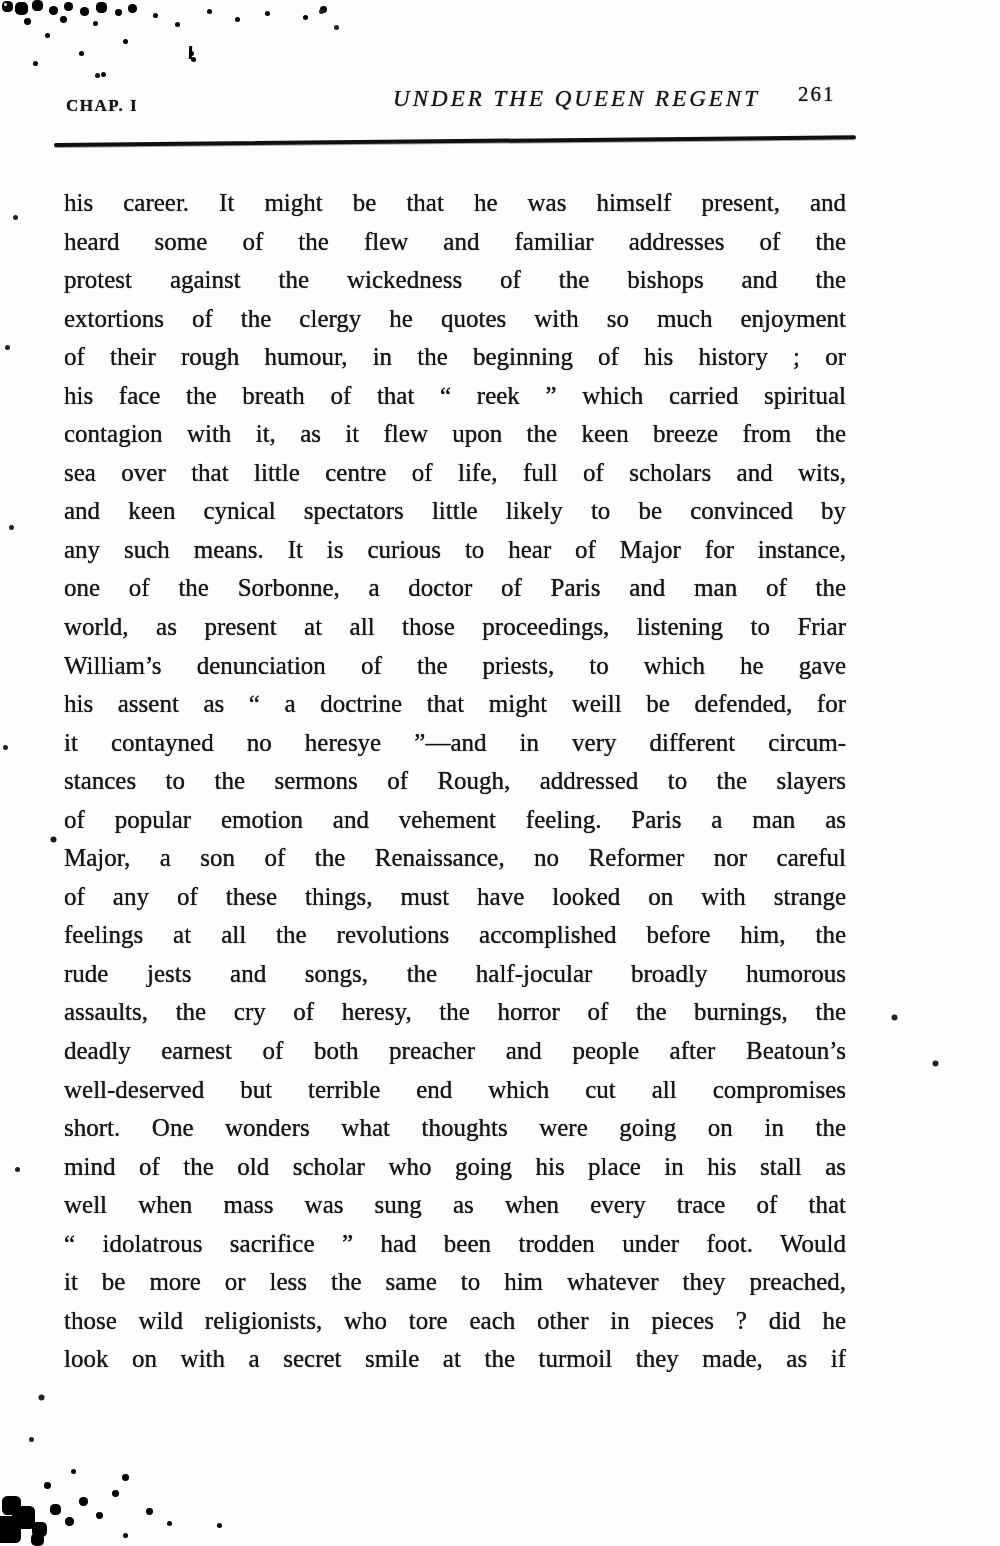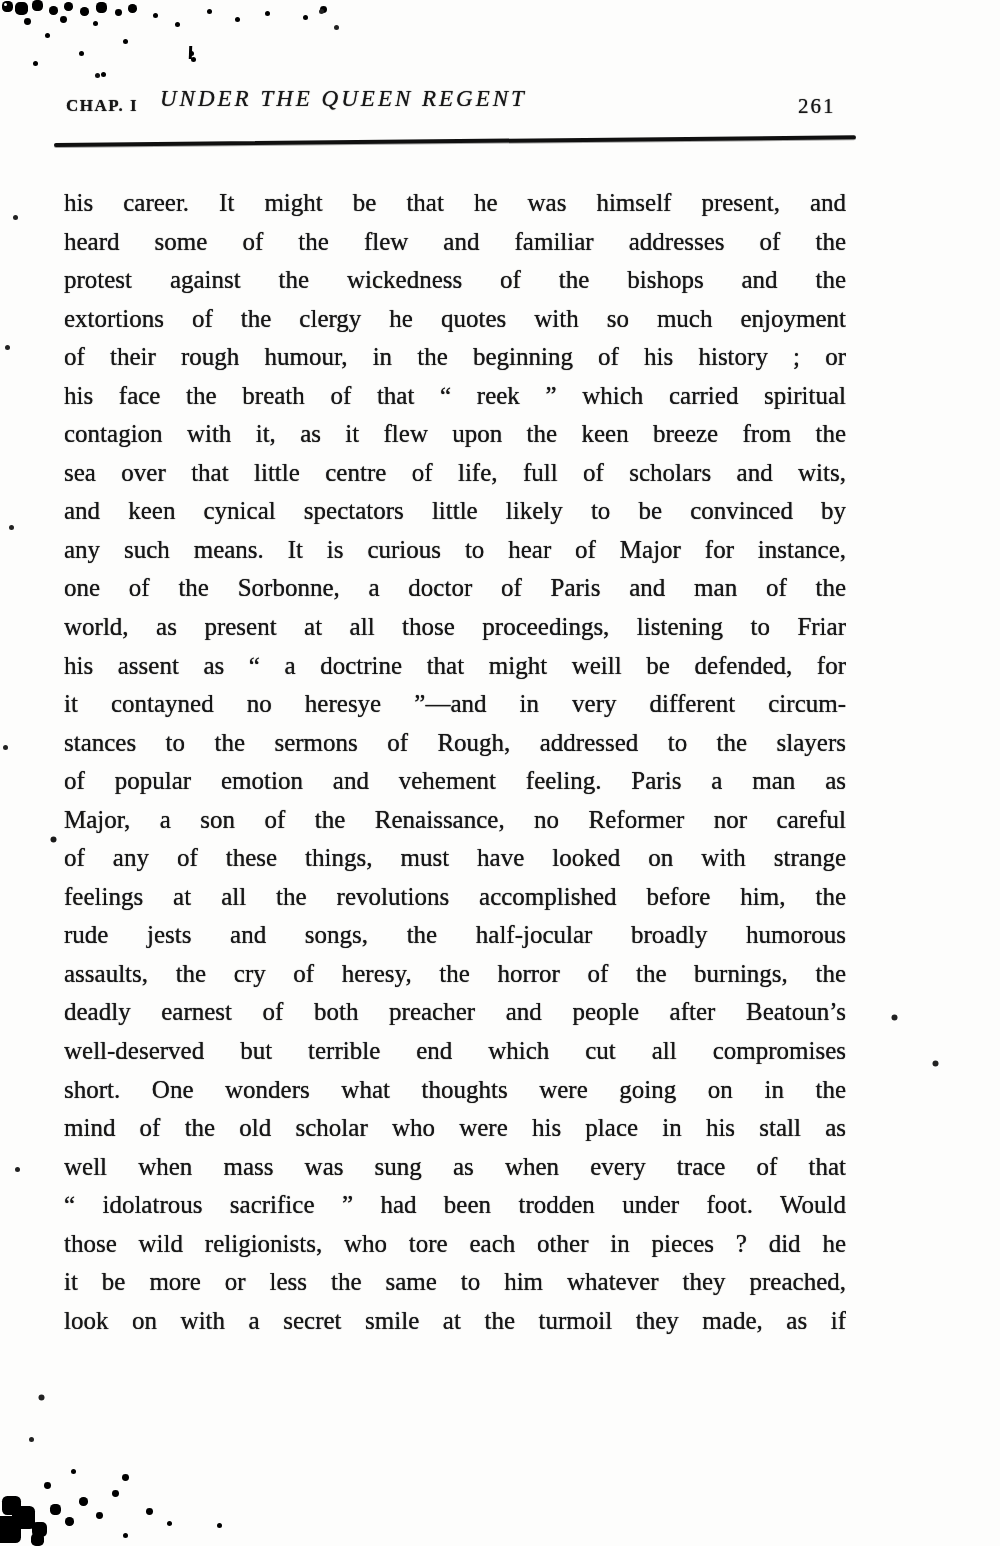--- a/index.html
+++ b/index.html
@@ -12,26 +12,26 @@
     overflow:hidden;
   }
   
   .header-chapter {
     position:absolute; left:66px; top:96px;
     font-size:17px; font-weight:bold; letter-spacing:1.5px;
     text-shadow:0 0 1px rgba(0,0,0,.85);
   }
   .header-title {
     position:absolute; left:160px; top:86px; width:600px;
-    text-align:left; font-style:italic;
+    text-align:right; font-style:italic;
     font-size:23px; letter-spacing:3px;
     text-shadow:0 0 1px rgba(0,0,0,.85);
   }
   .header-page-number {
-    position:absolute; left:798px; top:94px;
+    position:absolute; left:798px; top:82px;
     font-size:21px; letter-spacing:2px;
     text-shadow:0 0 1px rgba(0,0,0,.85);
   }
   .head-rule {
     position:absolute; left:54px; top:143px; width:802px; height:3.5px;
     background:#101010; border-radius:2px;
     transform:rotate(-0.55deg); transform-origin:left center;
     box-shadow:0 1px 0 rgba(0,0,0,.35);
   }
   
@@ -97,33 +97,34 @@
     <div class="line">protest against the wickedness of the bishops and the</div>
     <div class="line">extortions of the clergy he quotes with so much enjoyment</div>
     <div class="line">of their rough humour, in the beginning of his history ; or</div>
     <div class="line">his face the breath of that “ reek ” which carried spiritual</div>
     <div class="line">contagion with it, as it flew upon the keen breeze from the</div>
     <div class="line">sea over that little centre of life, full of scholars and wits,</div>
     <div class="line">and keen cynical spectators little likely to be convinced by</div>
     <div class="line">any such means.  It is curious to hear of Major for instance,</div>
     <div class="line">one of the Sorbonne, a doctor of Paris and man of the</div>
     <div class="line">world, as present at all those proceedings, listening to Friar</div>
+    <div class="line">William’s denunciation of the priests, to which he gave</div>
     <div class="line">his assent as “ a doctrine that might weill be defended, for</div>
     <div class="line">it contayned no heresye ”—and in very different circum-</div>
     <div class="line">stances to the sermons of Rough, addressed to the slayers</div>
     <div class="line">of popular emotion and vehement feeling.  Paris a man as</div>
     <div class="line">Major, a son of the Renaissance, no Reformer nor careful</div>
     <div class="line">of any of these things, must have looked on with strange</div>
     <div class="line">feelings at all the revolutions accomplished before him, the</div>
     <div class="line">rude jests and songs, the half-jocular broadly humorous</div>
     <div class="line">assaults, the cry of heresy, the horror of the burnings, the</div>
     <div class="line">deadly earnest of both preacher and people after Beatoun’s</div>
     <div class="line">well-deserved but terrible end which cut all compromises</div>
     <div class="line">short.  One wonders what thoughts were going on in the</div>
-    <div class="line">mind of the old scholar who were his place in his stall as</div>
+    <div class="line">mind of the old scholar who going his place in his stall as</div>
     <div class="line">well when mass was sung as when every trace of that</div>
     <div class="line">“ idolatrous sacrifice ” had been trodden under foot.  Would</div>
+    <div class="line">it be more or less the same to him whatever they preached,</div>
     <div class="line">those wild religionists, who tore each other in pieces ?  did he</div>
-    <div class="line">it be more or less the same to him whatever they preached,</div>
     <div class="line">look on with a secret smile at the turmoil they made, as if</div>
   </div>
 
 </div>
 
 </body></html>

